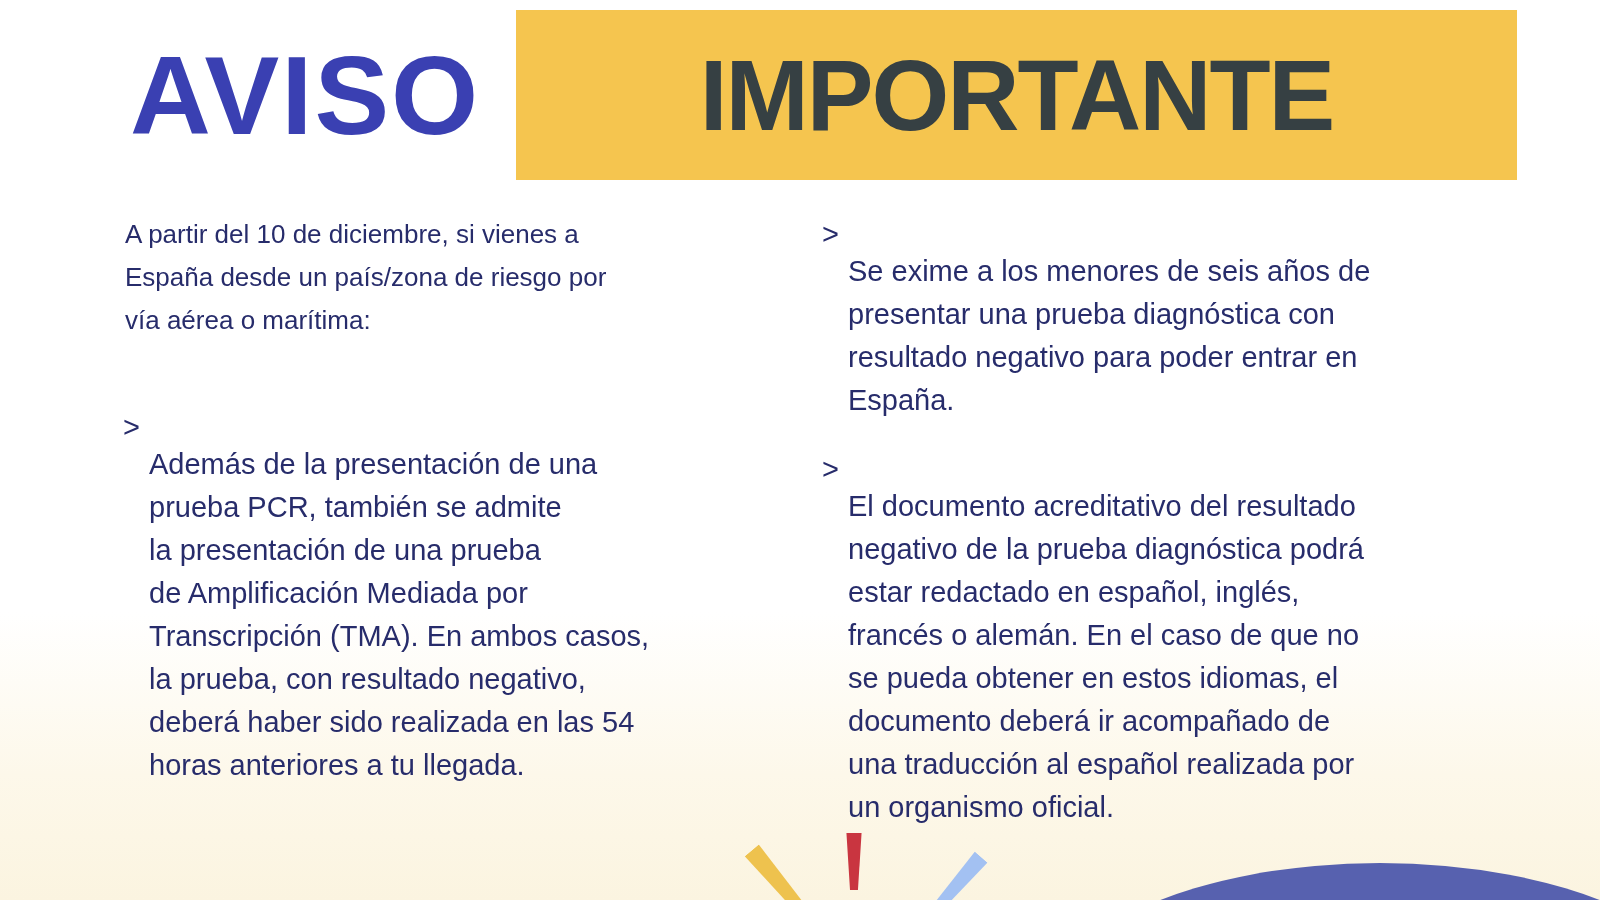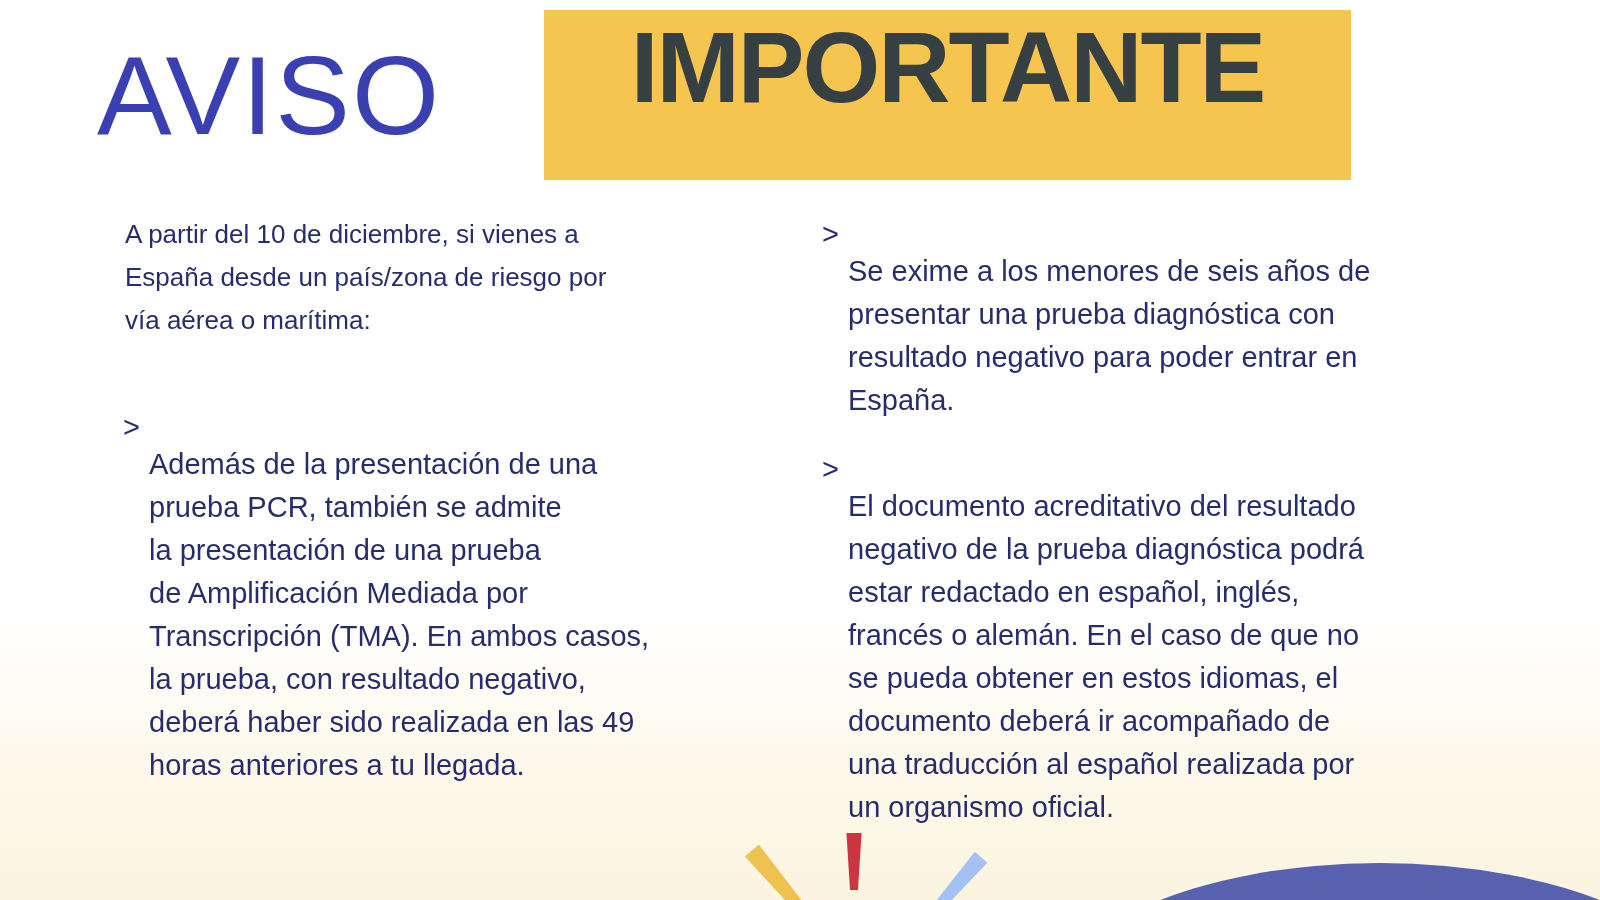--- a/index.html
+++ b/index.html
@@ -6,29 +6,29 @@
   .page{
     position:relative;
     width:1600px;height:900px;
     overflow:hidden;
     font-family:"Liberation Sans", sans-serif;
     background:linear-gradient(180deg, var(--c-bg_top) 0%, var(--c-bg_top) 68%, #fdf8ea 86%, var(--c-bg_bottom) 100%);
   }
 
   
   .title-aviso{
-    position:absolute;left:97px;top:10px;height:170px;
+    position:absolute;left:130px;top:10px;height:170px;
     display:flex;align-items:center;
-    font-size:112px;font-weight:normal;letter-spacing:2px;
+    font-size:112px;font-weight:bold;letter-spacing:2px;
     color:var(--c-accent_blue);
   }
   .title-highlight-box{
-    position:absolute;left:544px;top:10px;width:807px;height:170px;
+    position:absolute;left:516px;top:10px;width:1001px;height:170px;
     background:var(--c-highlight_yellow);
-    display:flex;justify-content:center;
+    display:flex;align-items:center;justify-content:center;
   }
   .title-highlight-box span{
     font-size:100px;font-weight:bold;letter-spacing:-2px;
     color:var(--c-title_dark);
     white-space:nowrap;
   }
 
   
   .para{
     position:absolute;
@@ -87,21 +87,21 @@
 vía aérea o marítima:</div>
 
   <div class="bullet" style="left:123px;top:406px;width:570px;">
     <span class="marker">&gt;</span>
     <div class="btext">Además de la presentación de una
 prueba PCR, también se admite
 la presentación de una prueba
 de Amplificación Mediada por
 Transcripción (TMA). En ambos casos,
 la prueba, con resultado negativo,
-deberá haber sido realizada en las 49
+deberá haber sido realizada en las 54
 horas anteriores a tu llegada.</div>
   </div>
 
   <div class="bullet" style="left:822px;top:213px;width:580px;">
     <span class="marker">&gt;</span>
     <div class="btext">Se exime a los menores de seis años de
 presentar una prueba diagnóstica con
 resultado negativo para poder entrar en
 España.</div>
   </div>

